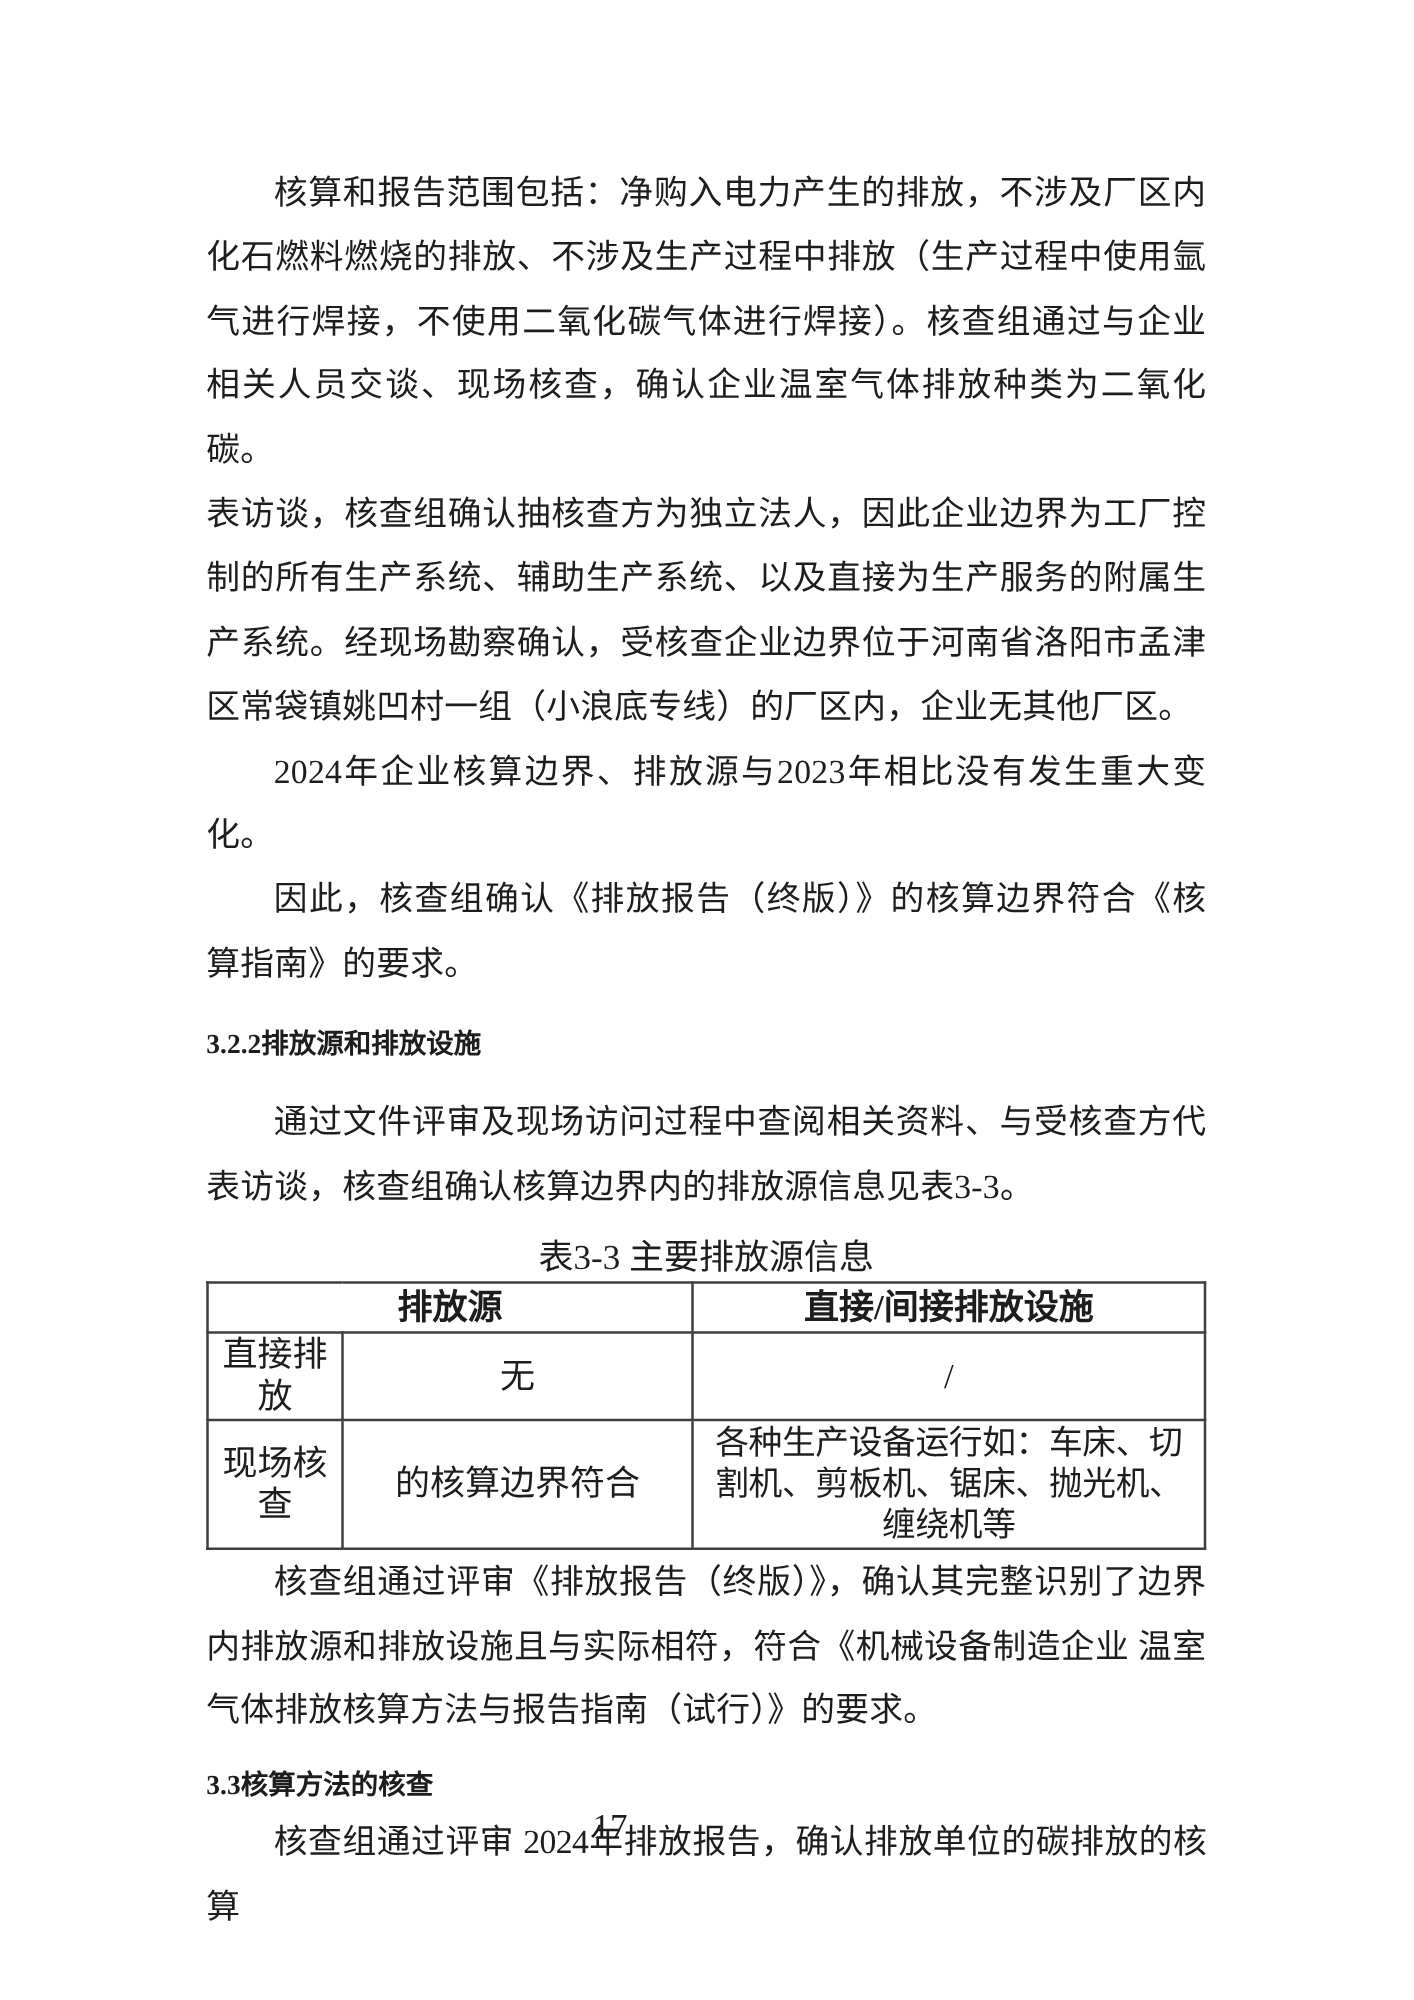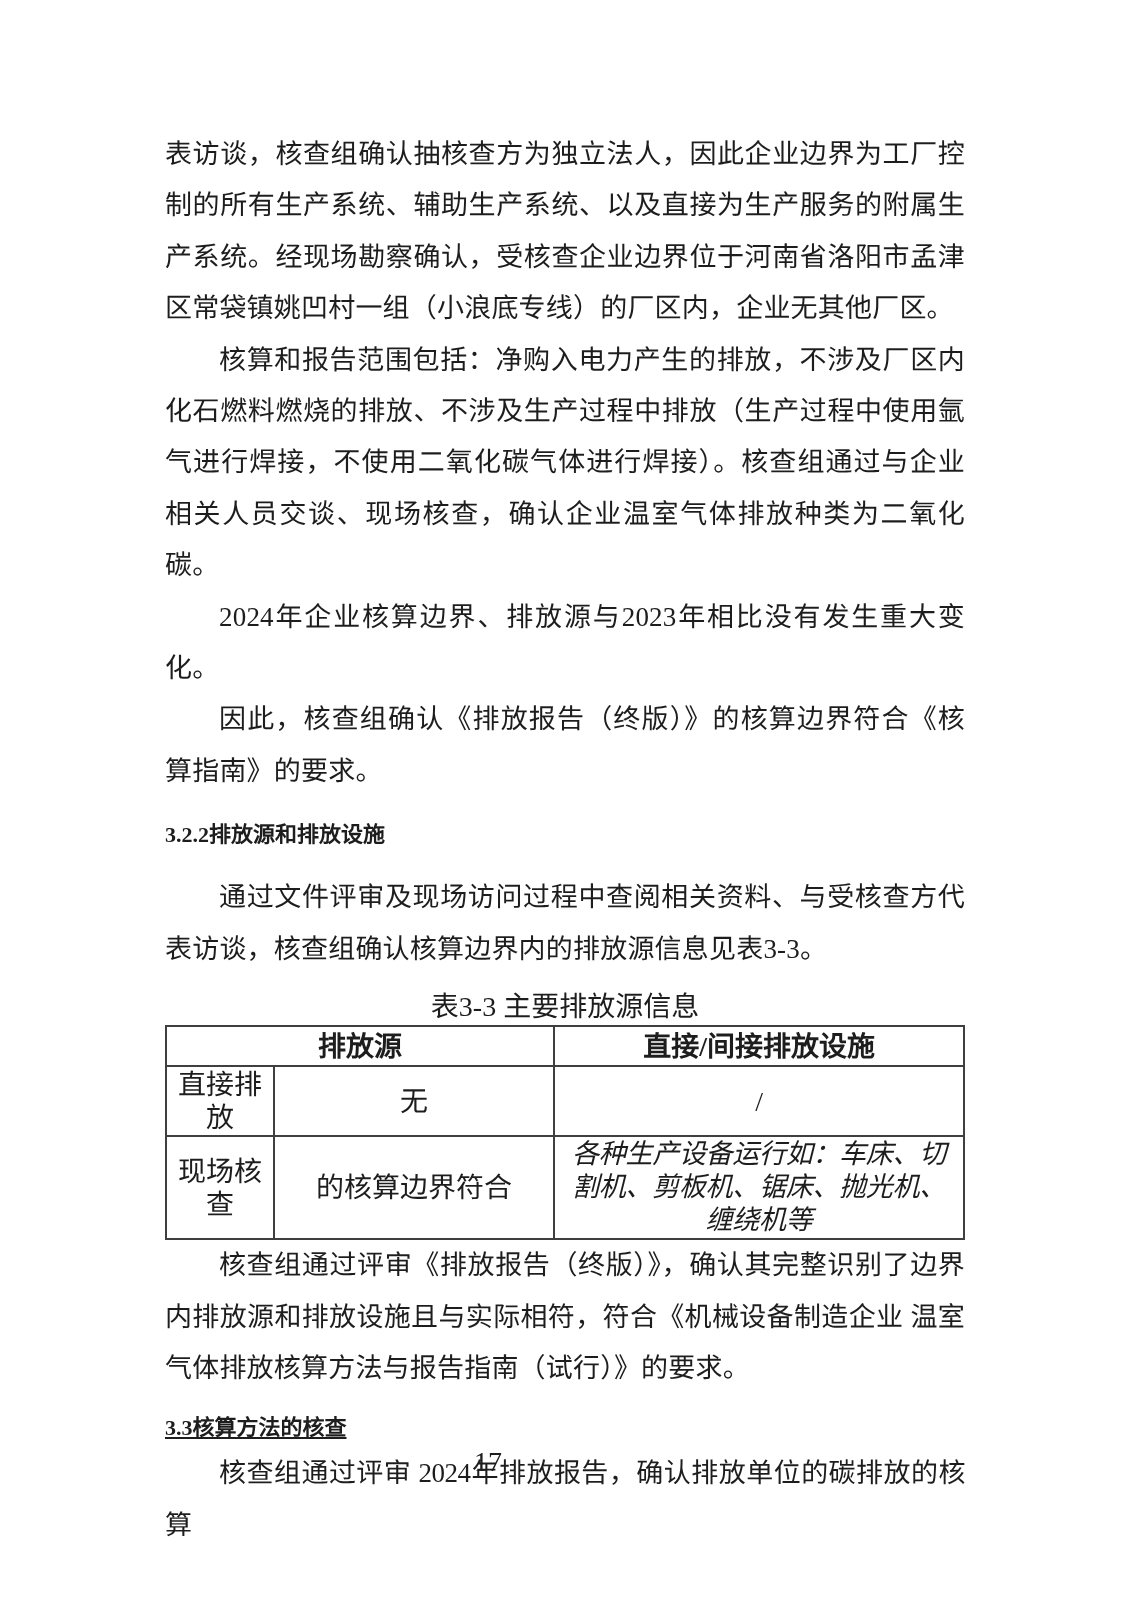--- a/index.html
+++ b/index.html
@@ -27,21 +27,21 @@
   }
   p.indent { text-indent: 54px; }
   p.tight { letter-spacing: -0.5px; }
   h2.sec {
     margin: 18px 0 17px 0;
     font-size: 22px;
     line-height: 40px;
     font-weight: bold;
     text-align: left;
   }
-  h2.sec2 { margin: 14px 0 0 0; text-decoration: underline; }
+  h2.sec2 { margin: 14px 0 0 0; }
   .tbl-caption {
     margin: 16px 0 2px 0;
     font-size: 28px;
     line-height: 32px;
     font-weight: normal;
     text-align: center;
   }
   table.emission {
     width: 798px;
     border-collapse: collapse;
@@ -52,42 +52,42 @@
     padding: 1px 4px;
     text-align: center;
     vertical-align: middle;
     font-size: 28px;
     line-height: 33px;
     overflow: hidden;
   }
   table.emission th { font-weight: bold; height: 36px; }
   table.emission tr.r1 td { height: 36px; }
   table.emission tr.r2 td { height: 66px; }
-  table.emission td.facility-long { font-size: 27px; letter-spacing: -0.3px; font-style: italic; }
+  table.emission td.facility-long { font-size: 27px; letter-spacing: -0.3px; }
   .para-after-table { margin-top: 16px; }
   .para-last { margin-top: 27px; }
   .page-number {
     position: absolute;
     left: 0;
     top: 1447px;
     width: 976px;
     text-align: center;
     font-size: 28px;
     line-height: 30px;
   }
 </style>
 </head>
 <body>
 
 <div class="page">
   <div class="content">
 
+    <p class="body indent">核算和报告范围包括：净购入电力产生的排放，不涉及厂区内化石燃料燃烧的排放、不涉及生产过程中排放（生产过程中使用氩气进行焊接，不使用二氧化碳气体进行焊接）。核查组通过与企业相关人员交谈、现场核查，确认企业温室气体排放种类为二氧化碳。</p>
+
     <p class="body">表访谈，核查组确认抽核查方为独立法人，因此企业边界为工厂控制的所有生产系统、辅助生产系统、以及直接为生产服务的附属生产系统。经现场勘察确认，受核查企业边界位于河南省洛阳市孟津区常袋镇姚凹村一组（小浪底专线）的厂区内，企业无其他厂区。</p>
-
-    <p class="body indent">核算和报告范围包括：净购入电力产生的排放，不涉及厂区内化石燃料燃烧的排放、不涉及生产过程中排放（生产过程中使用氩气进行焊接，不使用二氧化碳气体进行焊接）。核查组通过与企业相关人员交谈、现场核查，确认企业温室气体排放种类为二氧化碳。</p>
 
     <p class="body indent">2024年企业核算边界、排放源与2023年相比没有发生重大变化。</p>
 
     <p class="body indent">因此，核查组确认《排放报告（终版）》的核算边界符合《核算指南》的要求。</p>
 
     <h2 class="sec">3.2.2排放源和排放设施</h2>
 
     <p class="body indent">通过文件评审及现场访问过程中查阅相关资料、与受核查方代表访谈，核查组确认核算边界内的排放源信息见表3-3。</p>
 
     <div class="tbl-caption">表3-3 主要排放源信息</div>

